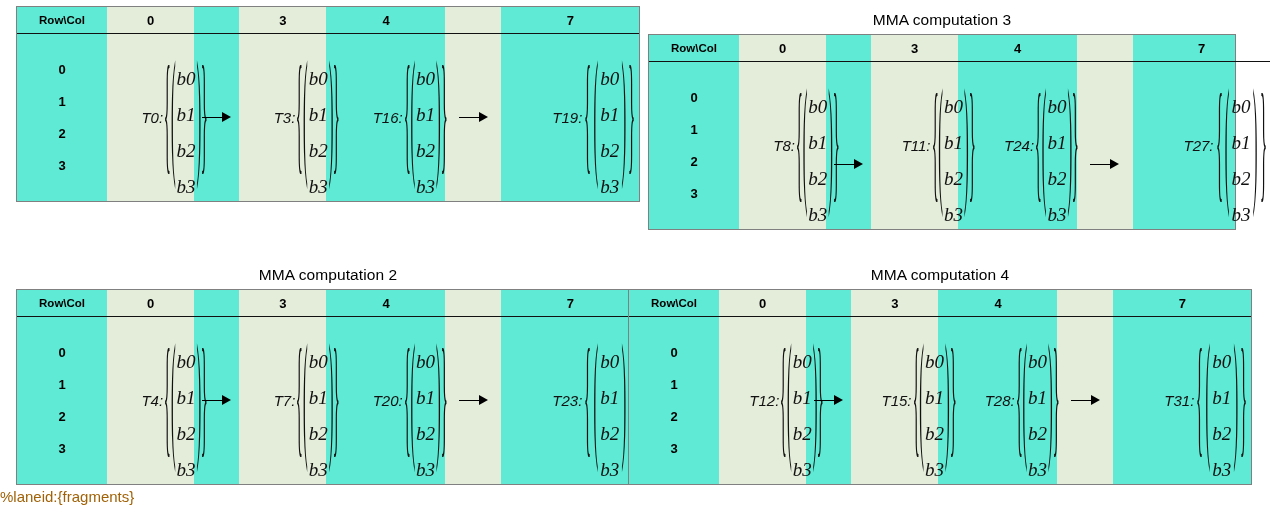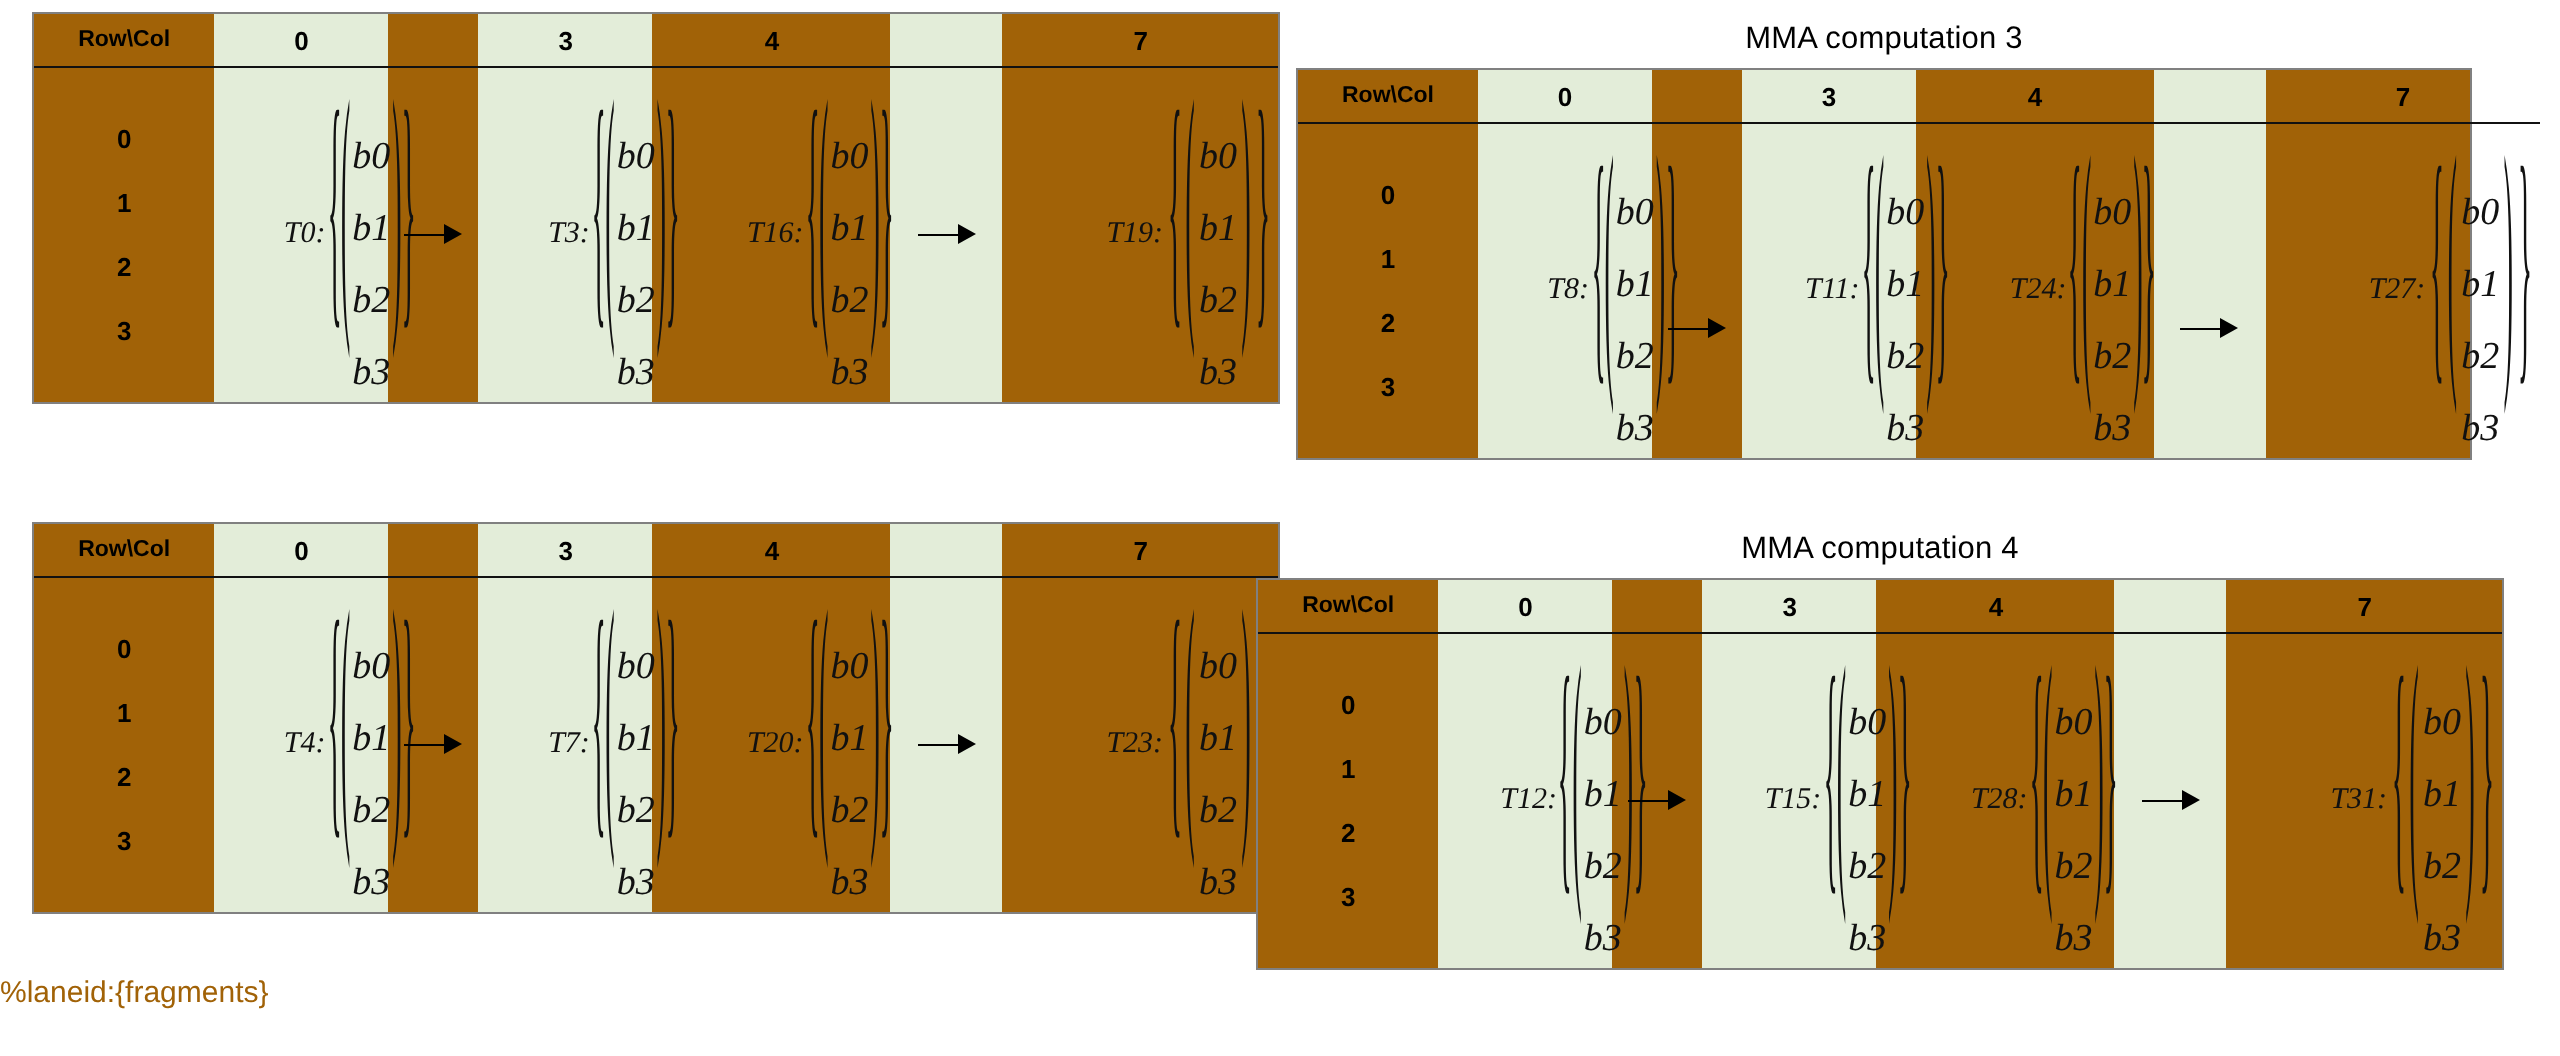--- a/index.html
+++ b/index.html
@@ -34,21 +34,21 @@
     color: #000;
     height: 28px;
     line-height: 28px;
     white-space: nowrap;
   }
 
   
   .tbl-wrap {
     position: relative;
     border: 1.6px solid #808080;
-    background: #a16207;
+    background: #5eead4;
     height: 196px;
     box-sizing: border-box;
   }
 
   
   .bands { position: absolute; inset: 0; pointer-events: none; }
   .band {
     position: absolute;
     top: 0; bottom: 0;
     background: #e3edd9;
@@ -108,21 +108,21 @@
   }
 
   
   .frag {
     display: flex;
     align-items: center;
     justify-content: center;
     height: 100%;
   }
   .tname {
-    font-family: Liberation Serif, serif;
+    font-family: Liberation Sans, sans-serif;
     font-style: italic;
     font-size: 15px;
     color: #111;
     white-space: nowrap;
     margin-right: 1px;
     margin-left: 48px;
   }
   .brace {
     font-family: "Liberation Serif", serif;
     font-size: 14px;
@@ -314,20 +314,21 @@
                 <span class="brace">}</span>
               </div>
             </td>
           </tr>
         </tbody>
       </table>
     </div>
   </div>
 
   <div class="panel p2">
+    <div class="panel-title">MMA computation 2</div>
     <div class="tbl-wrap">
       <div class="bands">
         <div class="band b0"></div>
         <div class="band b1"></div>
         <div class="band b2"></div>
       </div>
       <table class="tbl">
         <colgroup>
           <col class="c-rowcol">
             <col class="c-0">

